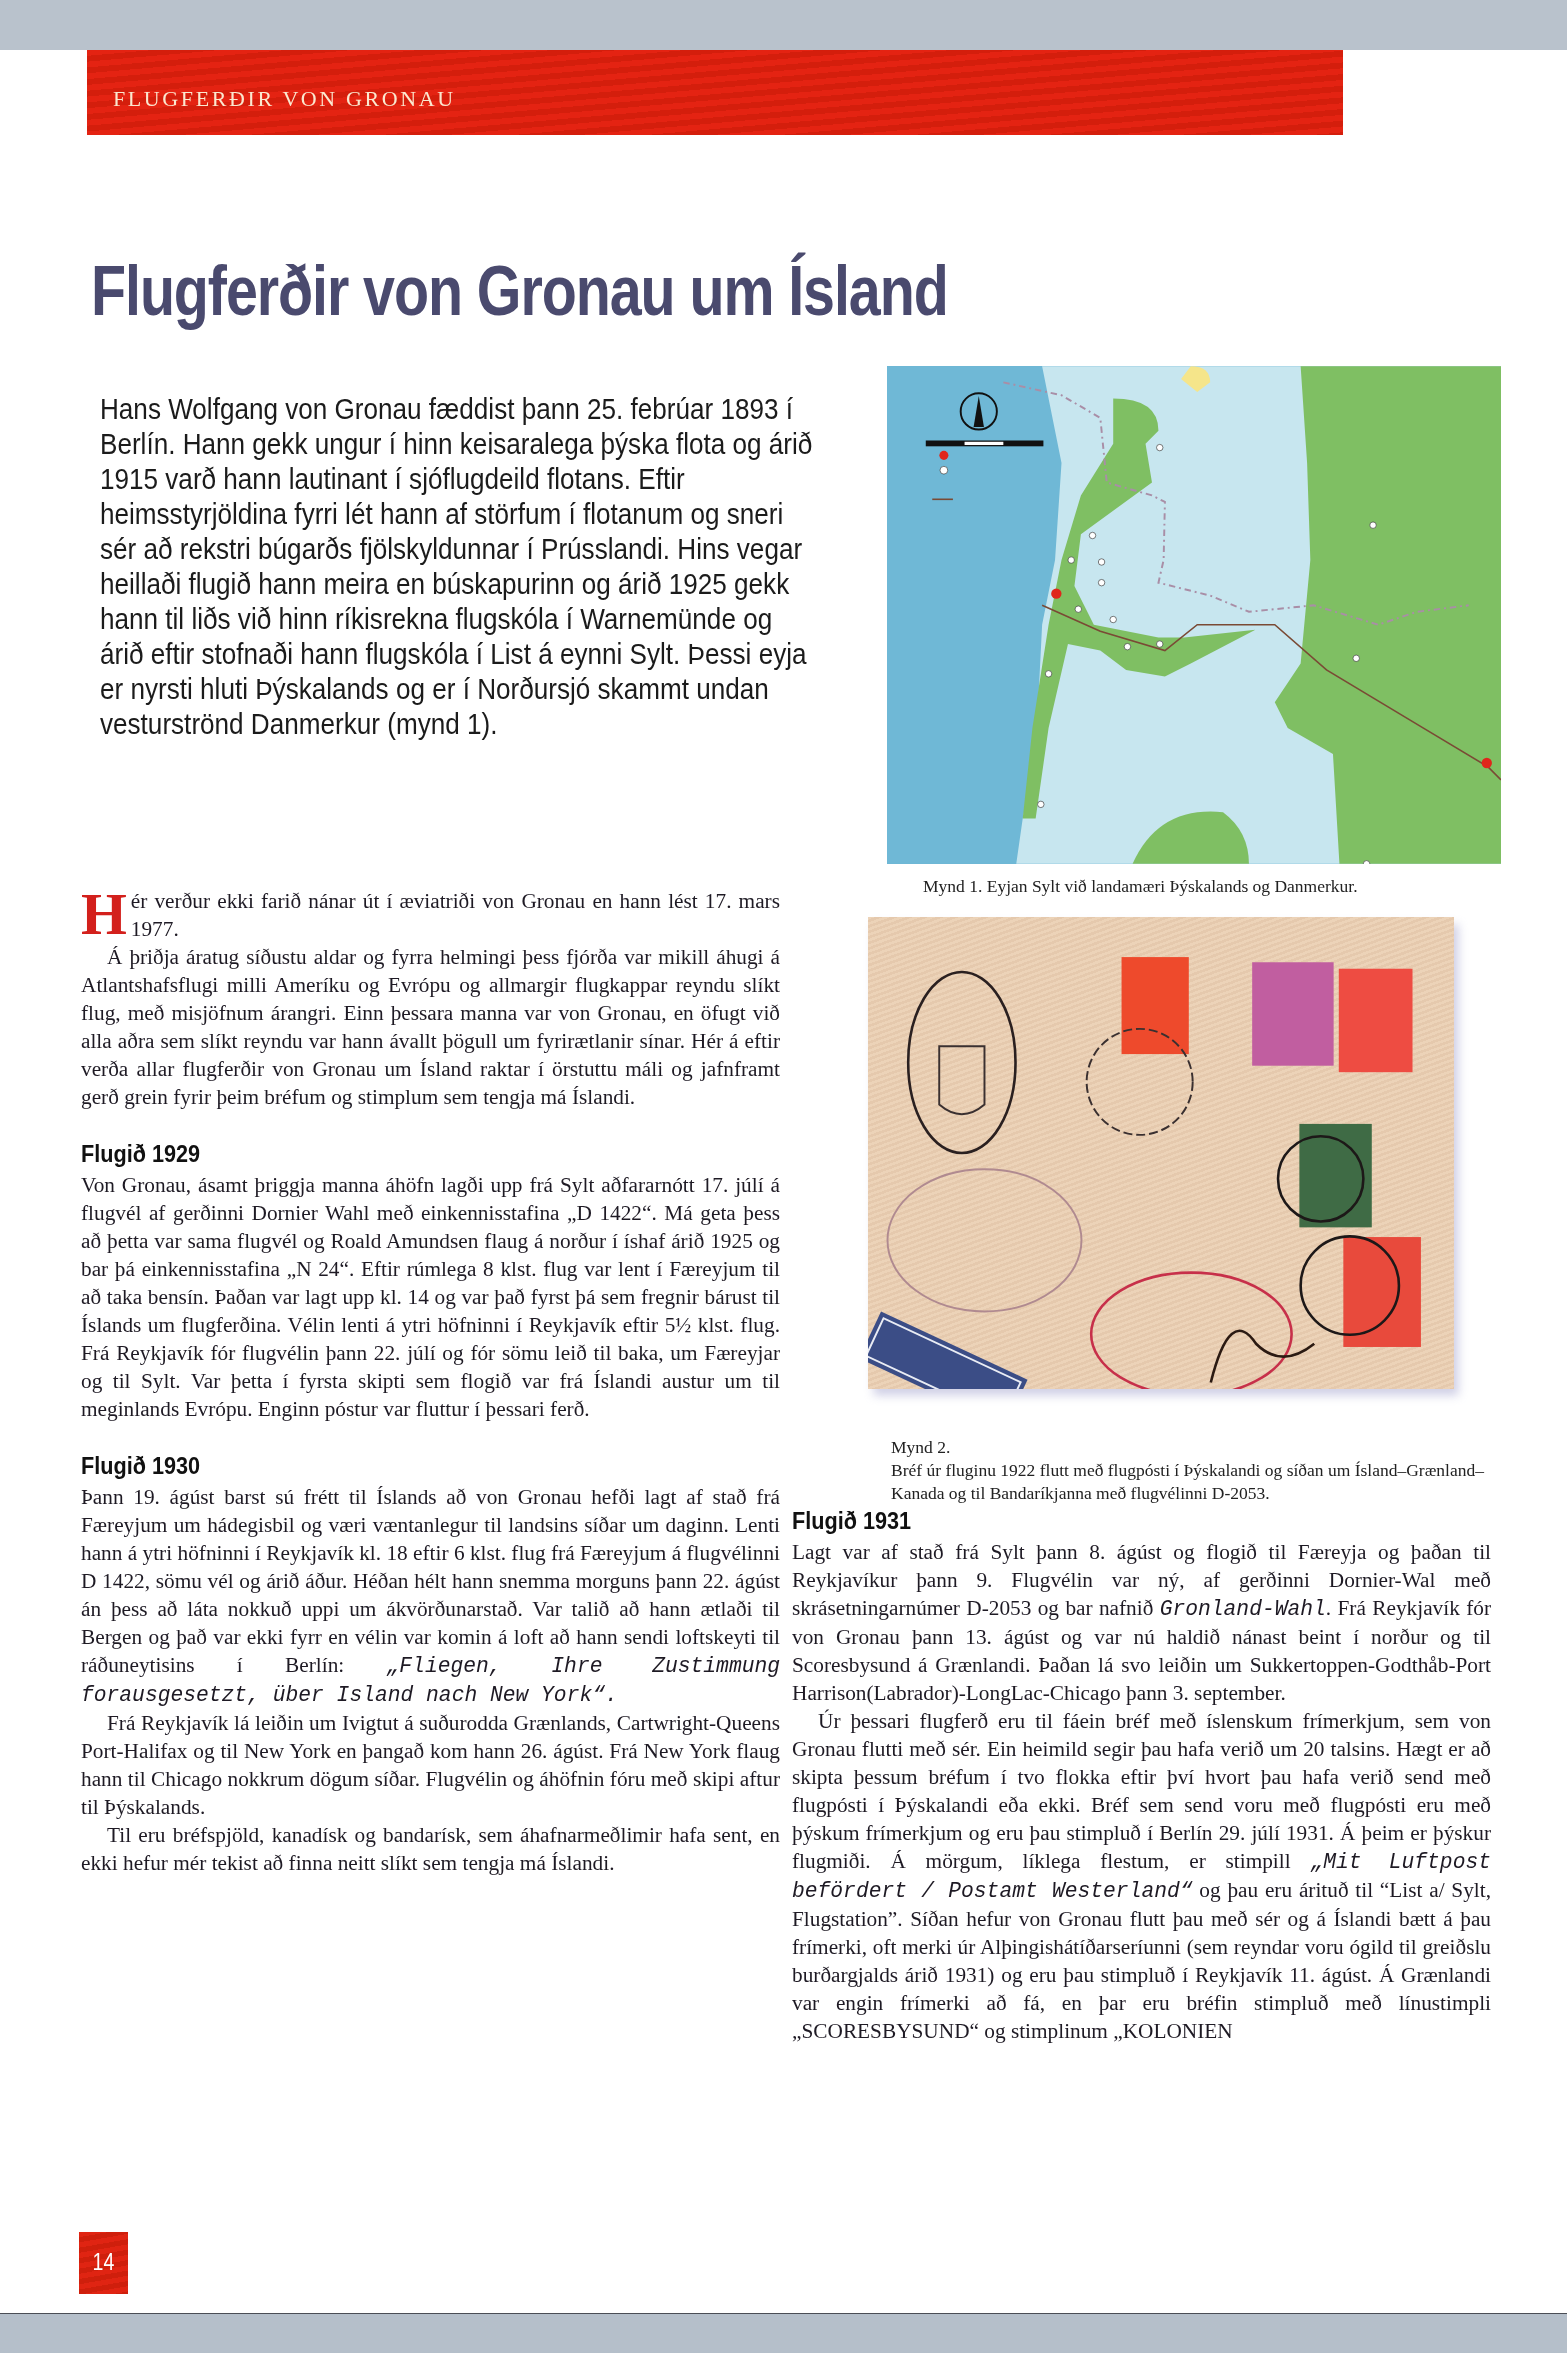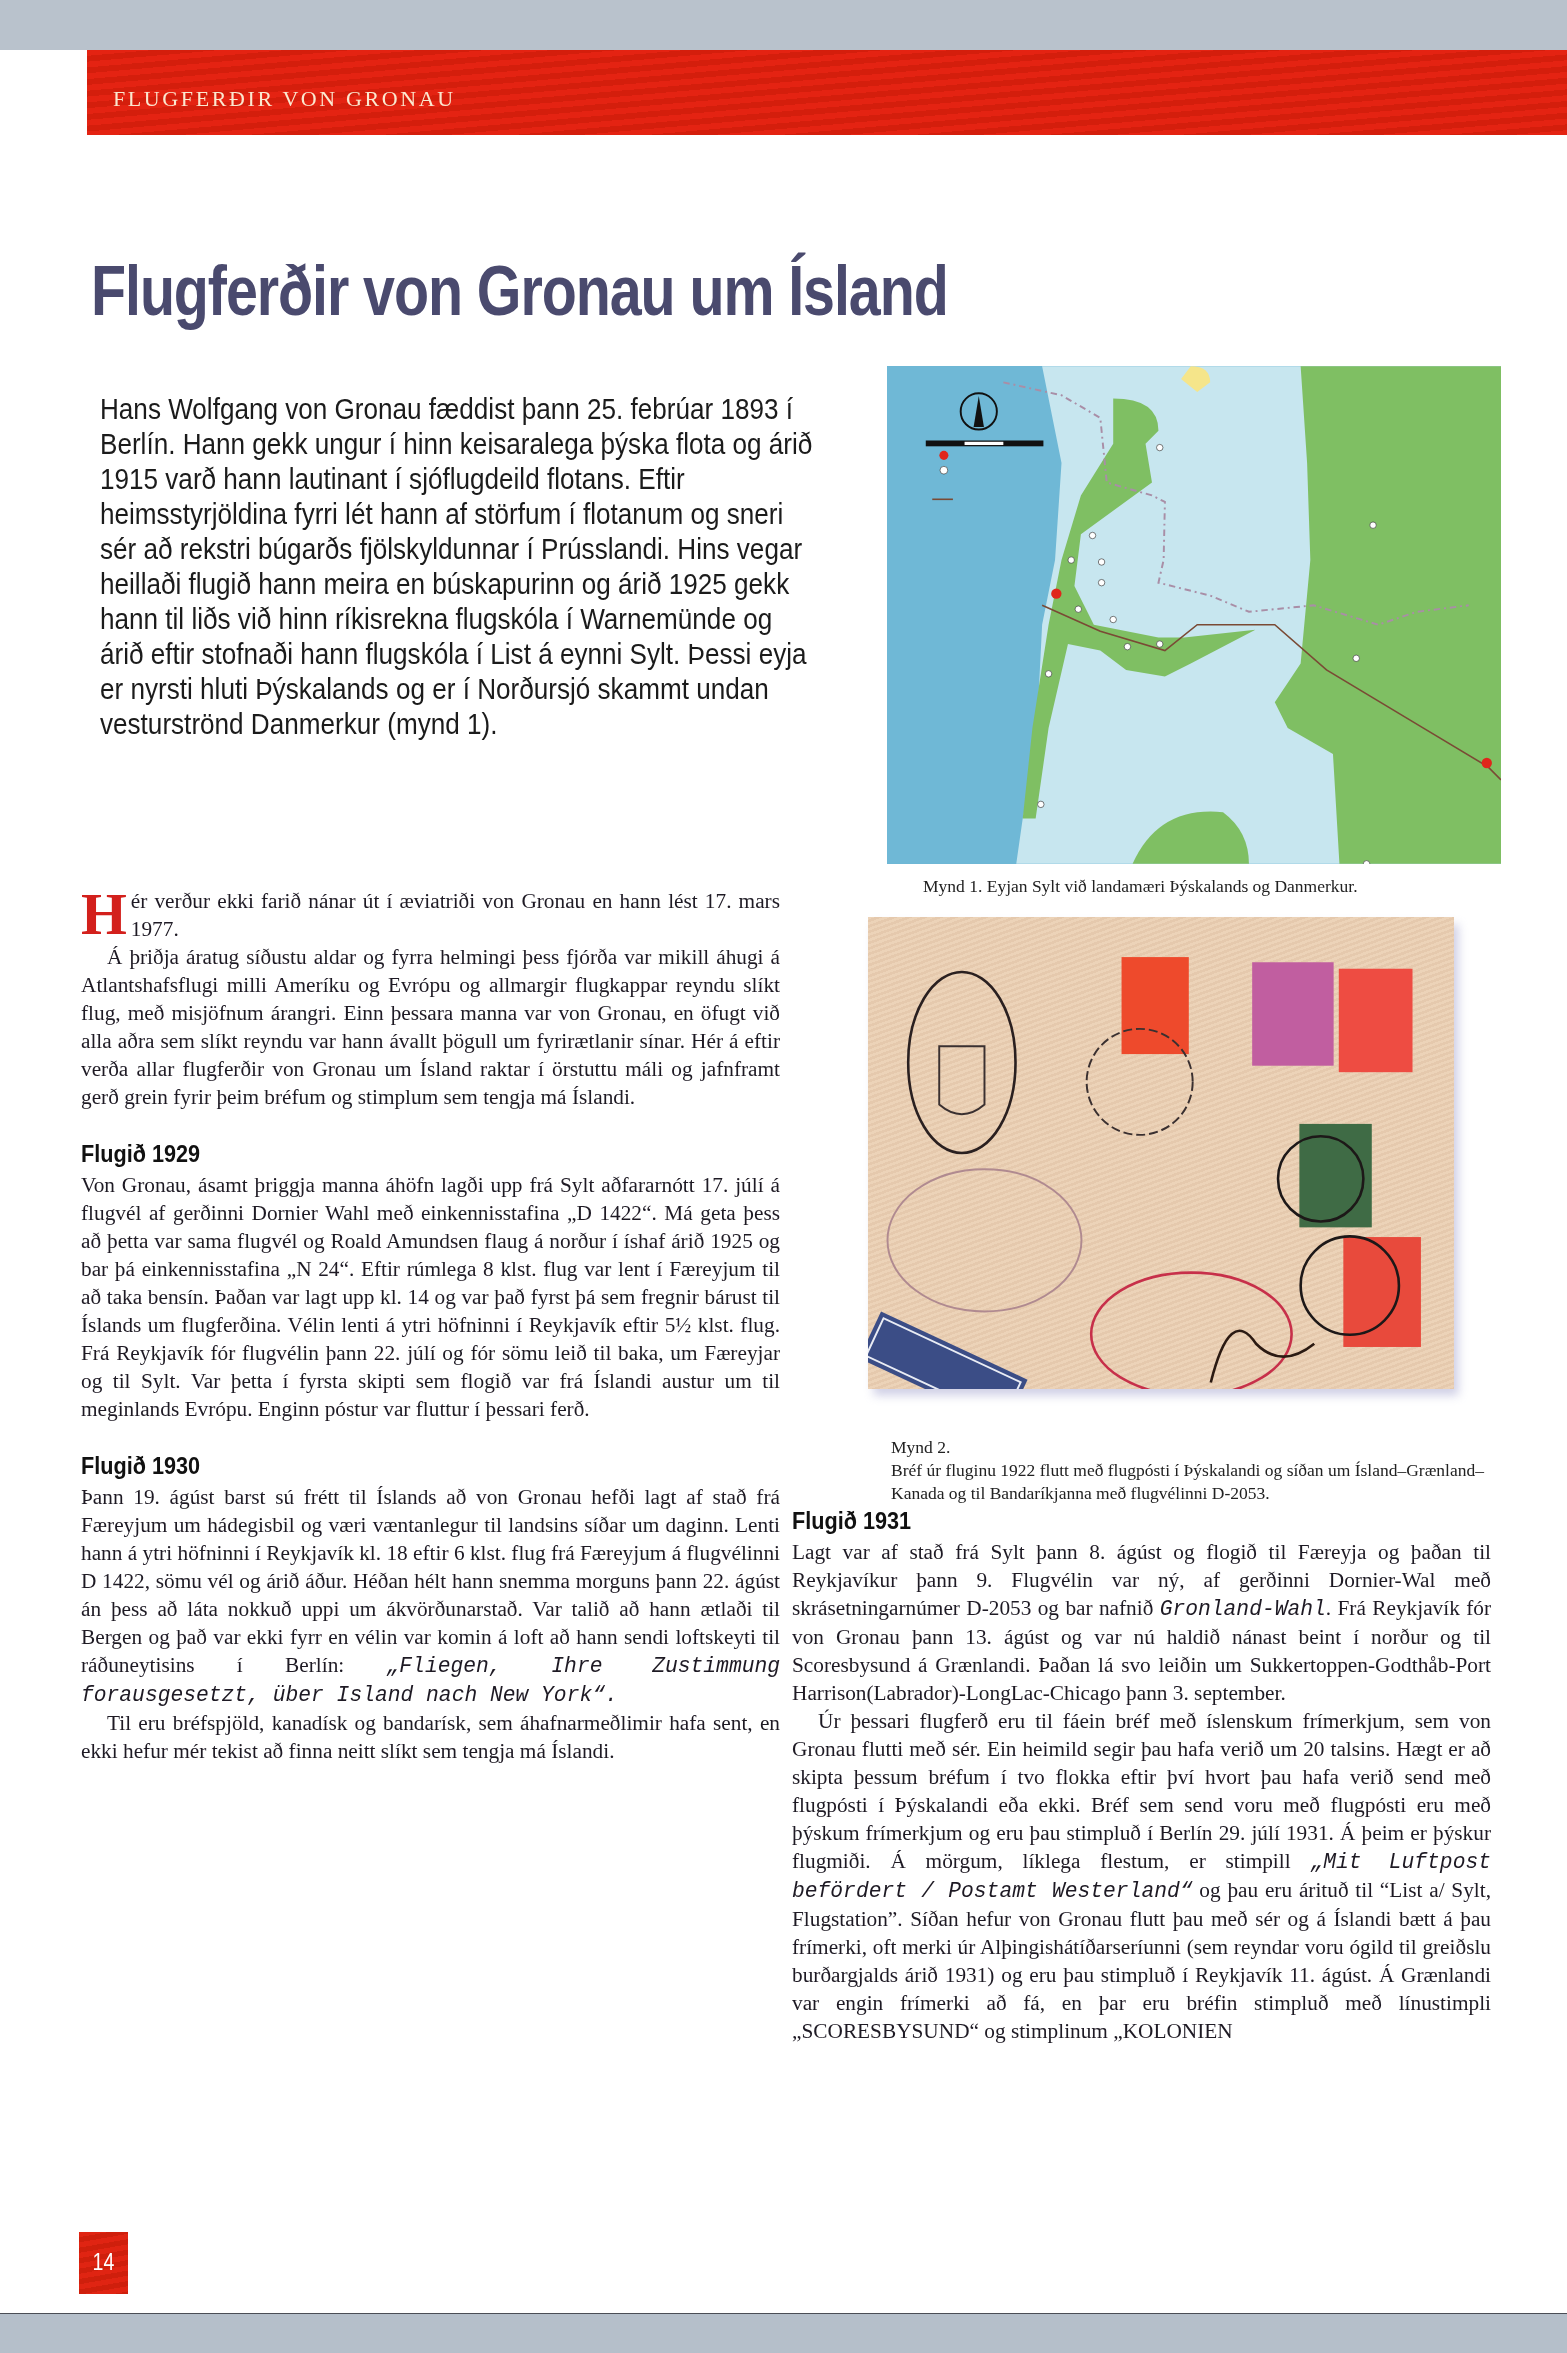--- a/index.html
+++ b/index.html
@@ -3,21 +3,21 @@
 <meta charset="utf-8">
 <style>
   html, body { margin: 0; padding: 0; }
   body {
     width: 1567px; height: 2354px; position: relative; overflow: hidden;
     background: #ffffff; font-family: "Liberation Serif", serif; color: #1e1a24;
   }
   .top-gray { position: absolute; left: 0; top: 0; width: 1567px; height: 50px; background: #b9c2cc; }
   .bottom-gray { position: absolute; left: 0; top: 2313px; width: 1567px; height: 41px; background: #b5bfca; border-top: 1.9px solid #4a4d55; }
   .red-band {
-    position: absolute; left: 87px; top: 50px; width: 1480px; height: 85px;
+    position: absolute; left: 87px; top: 50px; width: 1256px; height: 85px;
     background: repeating-linear-gradient(175deg, #e42312 0 5.8px, #d41e0c 5.8px 11.6px);
   }
   .red-band .perf-bottom {
     position: absolute; left: 0; bottom: -5.2px; width: 100%; height: 10.3px;
     background: radial-gradient(circle at 50% 100%, #ffffff 4.5px, transparent 5.2px) 0 0 / 17px 10.3px repeat-x;
   }
   .red-band .perf-left {
     position: absolute; left: -5.2px; top: 0; width: 10.3px; height: 100%;
     background: radial-gradient(circle at 0 50%, #ffffff 4.5px, transparent 5.2px) 0 0 / 10.3px 17px repeat-y;
   }
@@ -167,20 +167,21 @@
 
 <div class="col left-col">
   <p><span class="dropcap">H</span><span>ér verður ekki farið nánar út í æviatriði von Gronau en hann lést 17. mars 1977.</span></p>
   <p class="indent">Á þriðja áratug síðustu aldar og fyrra helmingi þess fjórða var mikill áhugi á Atlantshafsflugi milli Ameríku og Evrópu og allmargir flugkappar reyndu slíkt flug, með misjöfnum árangri. Einn þessara manna var von Gronau, en öfugt við alla aðra sem slíkt reyndu var hann ávallt þögull um fyrirætlanir sínar. Hér á eftir verða allar flugferðir von Gronau um Ísland raktar í örstuttu máli og jafnframt gerð grein fyrir þeim bréfum og stimplum sem tengja má Íslandi.</p>
   <div class="gap-md"></div>
   <h2>Flugið 1929</h2>
   <p>Von Gronau, ásamt þriggja manna áhöfn lagði upp frá Sylt aðfararnótt 17. júlí á flugvél af gerðinni Dornier Wahl með einkennisstafina „D 1422“. Má geta þess að þetta var sama flugvél og Roald Amundsen flaug á norður í íshaf árið 1925 og bar þá einkennisstafina „N 24“. Eftir rúmlega 8 klst. flug var lent í Færeyjum til að taka bensín. Þaðan var lagt upp kl. 14 og var það fyrst þá sem fregnir bárust til Íslands um flugferðina. Vélin lenti á ytri höfninni í Reykjavík eftir 5½ klst. flug. Frá Reykjavík fór flugvélin þann 22. júlí og fór sömu leið til baka, um Færeyjar og til Sylt. Var þetta í fyrsta skipti sem flogið var frá Íslandi austur um til meginlands Evrópu. Enginn póstur var fluttur í þessari ferð.</p>
   <div class="gap-md"></div>
   <h2>Flugið 1930</h2>
   <p><span>Þann 19. ágúst barst sú frétt til Íslands að von Gronau hefði lagt af stað frá Færeyjum um hádegisbil og væri væntanlegur til landsins síðar um daginn. Lenti hann á ytri höfninni í Reykjavík kl. 18 eftir 6 klst. flug frá Færeyjum á flugvélinni D 1422, sömu vél og árið áður. Héðan hélt hann snemma morguns þann 22. ágúst án þess að láta nokkuð uppi um ákvörðunarstað. Var talið að hann ætlaði til Bergen og það var ekki fyrr en vélin var komin á loft að hann sendi loftskeyti til ráðuneytisins í Berlín:</span> <span class="it">„Fliegen, Ihre Zustimmung forausgesetzt, über Island nach New York“.</span></p>
+  <p class="indent">Frá Reykjavík lá leiðin um Ivigtut á suðurodda Grænlands, Cartwright-Queens Port-Halifax og til New York en þangað kom hann 26. ágúst. Frá New York flaug hann til Chicago nokkrum dögum síðar. Flugvélin og áhöfnin fóru með skipi aftur til Þýskalands.</p>
   <p class="indent">Til eru bréfspjöld, kanadísk og bandarísk, sem áhafnarmeðlimir hafa sent, en ekki hefur mér tekist að finna neitt slíkt sem tengja má Íslandi.</p>
 </div>
 
 <div class="col right-col">
   <h2>Flugið 1931</h2>
   <p><span>Lagt var af stað frá Sylt þann 8. ágúst og flogið til Færeyja og þaðan til Reykjavíkur þann 9. Flugvélin var ný, af gerðinni Dornier-Wal með skrásetningarnúmer D-2053 og bar nafnið </span><span class="it">Gronland-Wahl</span><span>. Frá Reykjavík fór von Gronau þann 13. ágúst og var nú haldið nánast beint í norður og til Scoresbysund á Grænlandi. Þaðan lá svo leiðin um Sukkertoppen-Godthåb-Port Harrison(Labrador)-LongLac-Chicago þann 3. september.</span></p>
   <p class="indent"><span>Úr þessari flugferð eru til fáein bréf með íslenskum frímerkjum, sem von Gronau flutti með sér. Ein heimild segir þau hafa verið um 20 talsins. Hægt er að skipta þessum bréfum í tvo flokka eftir því hvort þau hafa verið send með flugpósti í Þýskalandi eða ekki. Bréf sem send voru með flugpósti eru með þýskum frímerkjum og eru þau stimpluð í Berlín 29. júlí 1931. Á þeim er þýskur flugmiði. Á mörgum, líklega flestum, er stimpill </span><span class="it">„Mit Luftpost befördert / Postamt Westerland“</span><span> og þau eru árituð til “List a/ Sylt, Flugstation”. Síðan hefur von Gronau flutt þau með sér og á Íslandi bætt á þau frímerki, oft merki úr Alþingishátíðarseríunni (sem reyndar voru ógild til greiðslu burðargjalds árið 1931) og eru þau stimpluð í Reykjavík 11. ágúst. Á Grænlandi var engin frímerki að fá, en þar eru bréfin stimpluð með línustimpli „SCORESBYSUND“ og stimplinum „KOLONIEN</span></p>
 </div>
 
 <div class="page-stamp">

